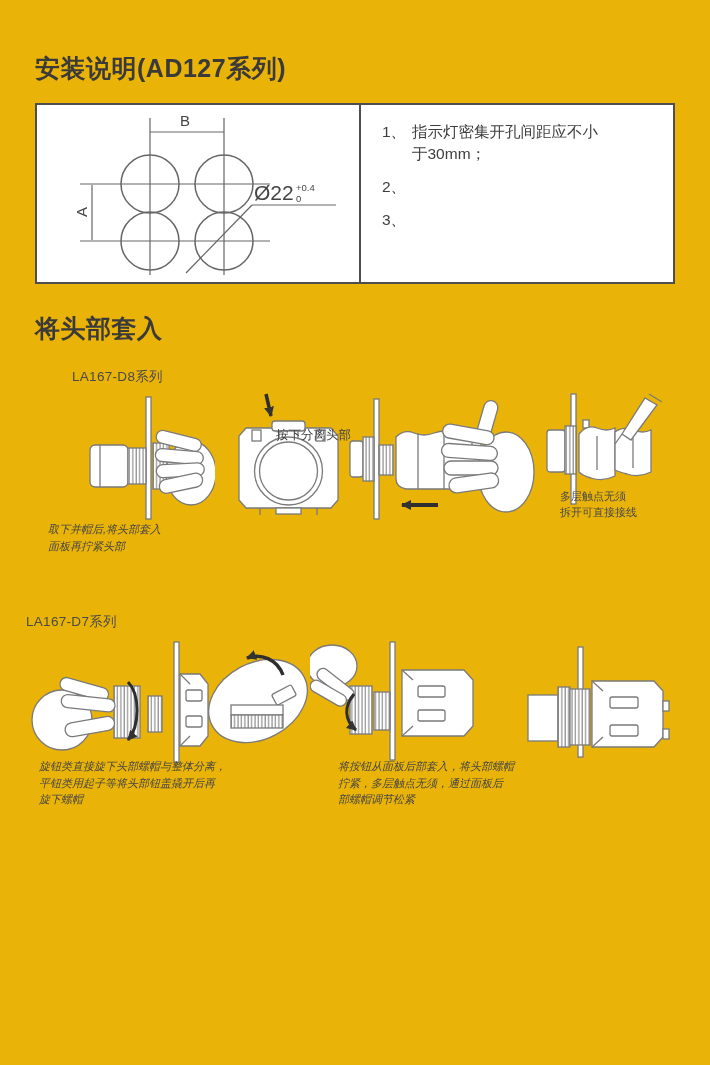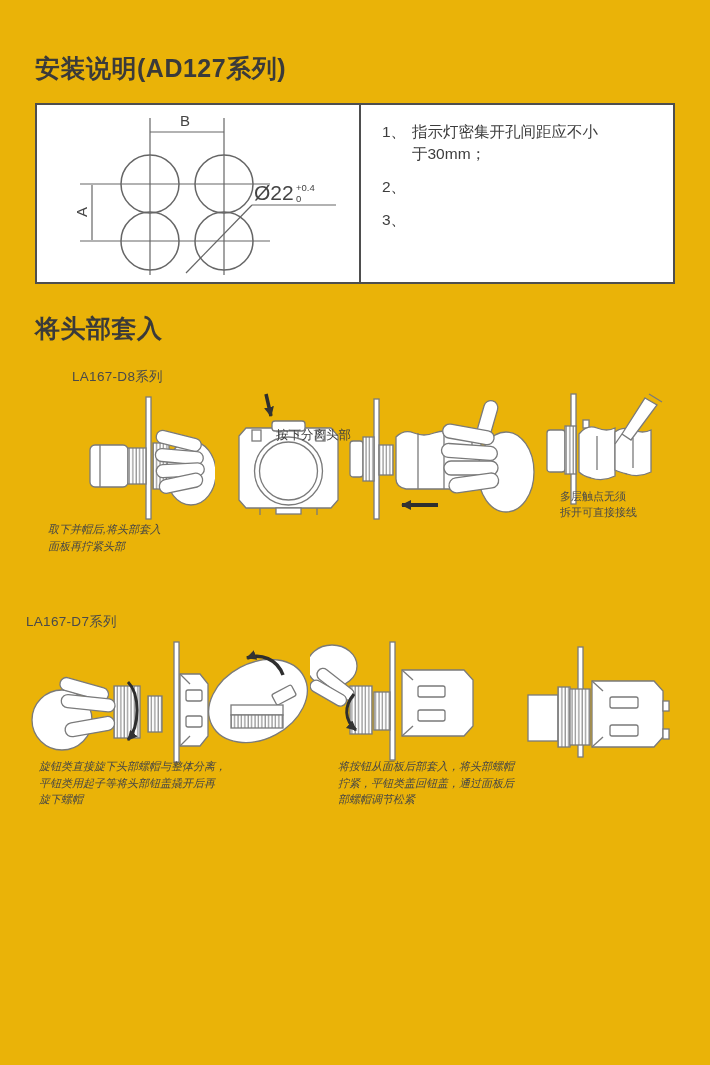--- a/index.html
+++ b/index.html
@@ -234,16 +234,16 @@
       <line x1="72" y1="102" x2="83" y2="92"></line>
       <rect x="143" y="56" width="6" height="10"></rect>
       <rect x="143" y="84" width="6" height="10"></rect>
     </g>
   </svg>
 
   <div class="abs caption" style="left:39px; top:758px; width:300px;">旋钮类直接旋下头部螺帽与整体分离，
 平钮类用起子等将头部钮盖撬开后再
 旋下螺帽</div>
   <div class="abs caption" style="left:338px; top:758px; width:320px;">将按钮从面板后部套入，将头部螺帽
-拧紧，平钮类盖回钮盖，通过面板后
+拧紧，多层触点无须，通过面板后
 部螺帽调节松紧</div>
 
 </div>
 
 </body></html>

